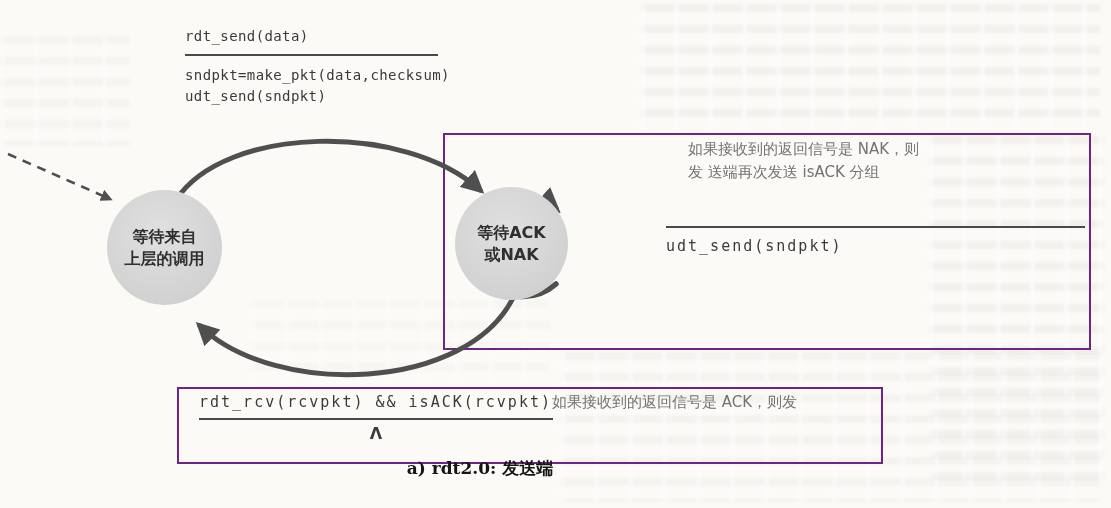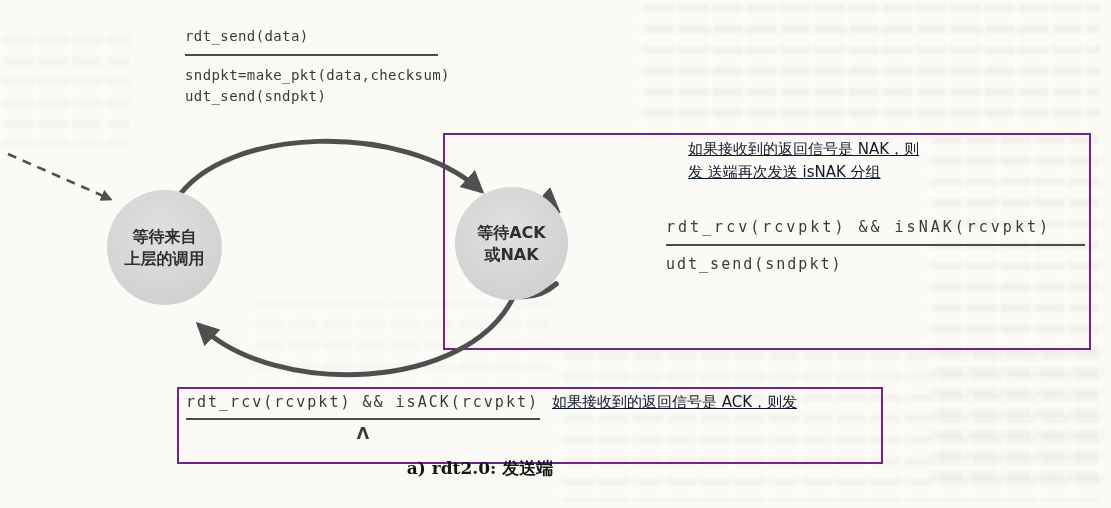--- a/index.html
+++ b/index.html
@@ -52,27 +52,27 @@
 
   .label-send { left:185px; top:26px; }
   .label-send .code { font-size:14px; letter-spacing:.4px; line-height:21px; }
   .label-send .rule { width:253px; margin:7px 0 9px 0; }
 
   .label-nak { left:666px; top:218px; }
   .label-nak .code-ev  { font-size:15px; letter-spacing:3px; }
   .label-nak .rule { width:419px; margin:8px 0 9px 0; }
   .label-nak .code-ac  { font-size:15px; letter-spacing:2px; }
 
-  .label-ack { left:186px; top:393px; }
+  .label-ack { left:199px; top:393px; }
   .label-ack .code-ev { font-size:15px; letter-spacing:2px; }
   .label-ack .rule { width:354px; margin:7px 0 4px 0; }
   .label-ack .lambda { width:354px; text-align:center; font-size:16px; font-weight:bold; color:#3a3a3a; }
 
   
-  .note { position:absolute; z-index:5; font-size:15px; line-height:23px; color:#0f172a;text-decoration:underline; }
+  .note { position:absolute; z-index:5; font-size:15px; line-height:23px; color:#737373; }
   .note-nak { left:688px; top:138px; }
   .note-ack { left:552px; top:391px;text-align:right; }
 
   
   .caption {
     position:absolute; z-index:5; left:330px; top:457px; width:300px;
     text-align:center; font-family:"DejaVu Serif","Liberation Serif",serif;
     font-weight:bold; font-size:17px; color:#141414;
   }
 </style>
@@ -113,34 +113,33 @@
   </div>
 
   <div class="label label-send">
     <div class="code">rdt_send(data)</div>
     <div class="rule"></div>
     <div class="code">sndpkt=make_pkt(data,checksum)</div>
     <div class="code">udt_send(sndpkt)</div>
   </div>
 
   <div class="label label-nak">
-    <div class="code code-ev">rdt_rcv(rcvpkt) &amp;&amp; isNAK(rcvpkt)</div>
     <div class="rule"></div>
     <div class="code code-ac">udt_send(sndpkt)</div>
   </div>
 
   <div class="label label-ack">
     <div class="code code-ev">rdt_rcv(rcvpkt) &amp;&amp; isACK(rcvpkt)</div>
     <div class="rule"></div>
     <div class="lambda">Λ</div>
   </div>
 
   <div class="note note-nak">
     <div>如果接收到的返回信号是 NAK，则</div>
-    <div>发 送端再次发送 isNAK 分组</div>
+    <div>发 送端再次发送 isACK 分组</div>
   </div>
 
   <div class="note note-ack">
     <div>如果接收到的返回信号是 ACK，则发</div>
   </div>
 
   <div class="caption">a) rdt2.0: 发送端</div>
 
 </div>
 

